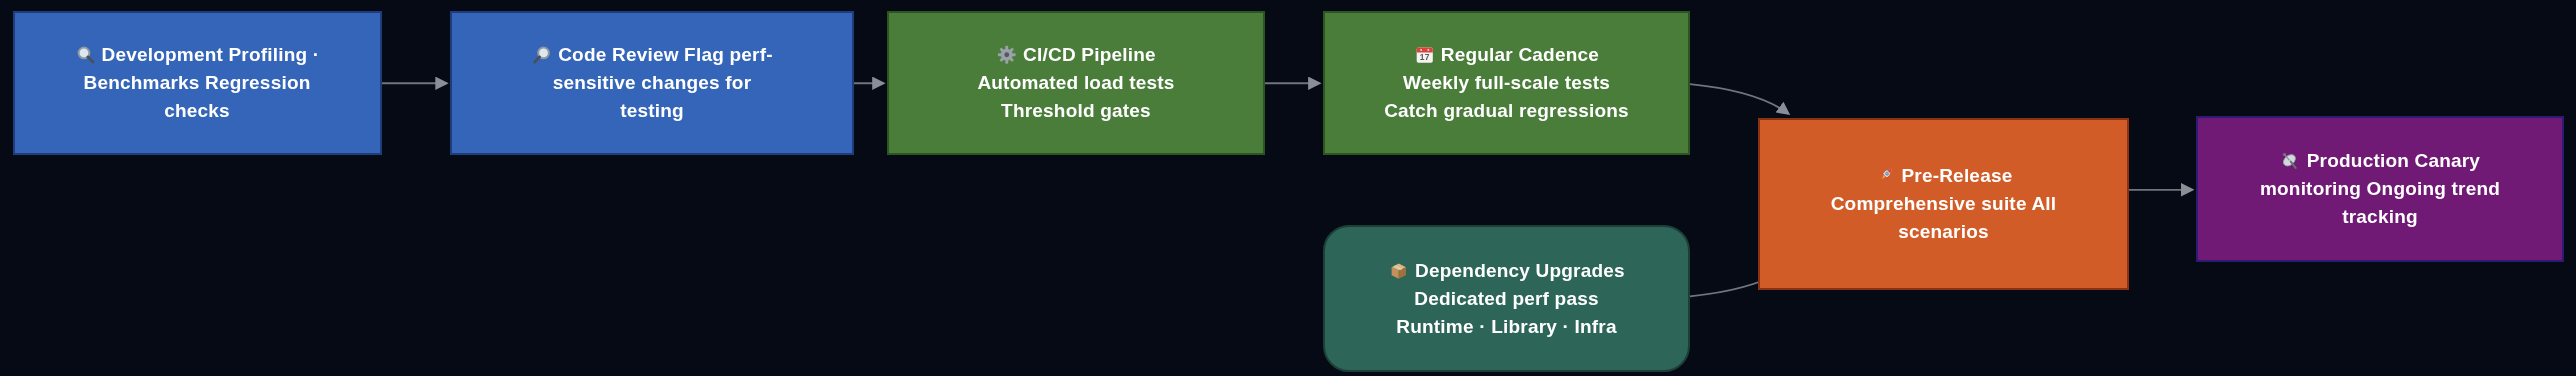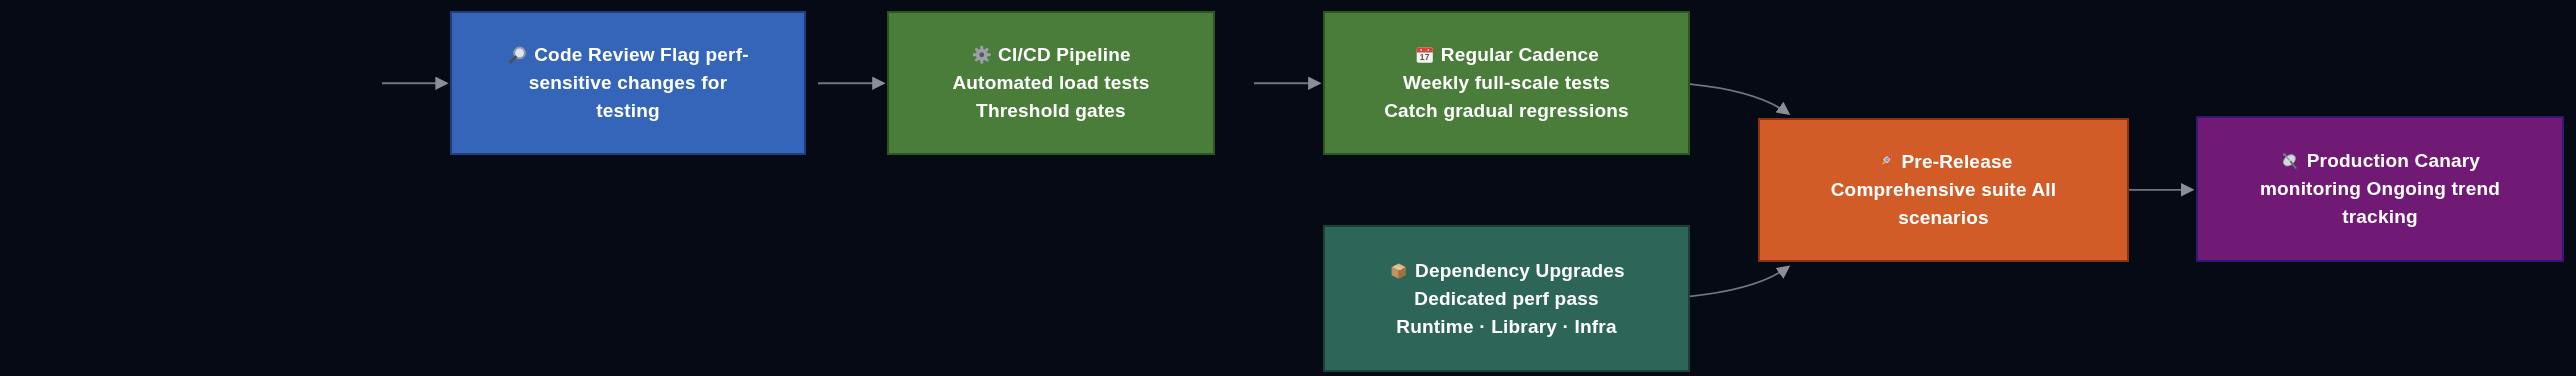--- a/index.html
+++ b/index.html
@@ -56,35 +56,47 @@
     <g fill="none" stroke="#71757c" stroke-width="2">
       <path d="M426,93 H498" marker-end="url(#arrow)"></path>
       <path d="M913,93 H986" marker-end="url(#arrow)"></path>
       <path d="M1400,93 H1473" marker-end="url(#arrow)"></path>
       <path d="M1887,94 C1938,99 1974,110 1997,127" marker-end="url(#arrow)"></path>
       <path d="M1887,331 C1938,326 1974,315 1997,298" marker-end="url(#arrow)"></path>
       <path d="M2377,212 H2448" marker-end="url(#arrow)"></path>
     </g>
   </svg>
 
+  <div class="node n-blue" style="left:12.5px; top:10.7px; width:369px; height:144px;">
+    <div class="label">
+      <span class="icon">
+        <svg viewBox="0 0 24 24">
+          <circle cx="10" cy="10" r="6" fill="#dce7f0" stroke="#8e99a4" stroke-width="2.2"></circle>
+          <line x1="14.5" y1="14.5" x2="20" y2="20" stroke="#4a5058" stroke-width="3.2" stroke-linecap="round"></line>
+        </svg>
+      </span><span class="txt">Development Profiling ·
+Benchmarks Regression
+checks</span>
+    </div>
+  </div>
 
-  <div class="node n-blue" style="left:450px; top:10.7px; width:356px; height:144px;">
+  <div class="node n-blue" style="left:450px; top:10.7px; width:404px; height:144px;">
     <div class="label">
       <span class="icon">
         <svg viewBox="0 0 24 24">
           <circle cx="14" cy="10" r="6" fill="#dce7f0" stroke="#8e99a4" stroke-width="2.2"></circle>
           <line x1="9.5" y1="14.5" x2="4" y2="20" stroke="#4a5058" stroke-width="3.2" stroke-linecap="round"></line>
         </svg>
       </span><span class="txt">Code Review Flag perf-
 sensitive changes for
 testing</span>
     </div>
   </div>
 
-  <div class="node n-green" style="left:887px; top:10.7px; width:328px; height:144px;">
+  <div class="node n-green" style="left:887px; top:10.7px; width:378px; height:144px;">
     <div class="label">
       <span class="icon">
         <svg viewBox="0 0 24 24">
           <g fill="#9ba1a9">
             <rect x="10.4" y="2" width="3.2" height="20" rx="1.2"></rect>
             <rect x="10.4" y="2" width="3.2" height="20" rx="1.2" transform="rotate(45 12 12)"></rect>
             <rect x="10.4" y="2" width="3.2" height="20" rx="1.2" transform="rotate(90 12 12)"></rect>
             <rect x="10.4" y="2" width="3.2" height="20" rx="1.2" transform="rotate(135 12 12)"></rect>
             <circle cx="12" cy="12" r="6.6"></circle>
           </g>
@@ -105,36 +117,36 @@
           <circle cx="8" cy="6.6" r="1" fill="#f4f3f1"></circle>
           <circle cx="16" cy="6.6" r="1" fill="#f4f3f1"></circle>
           <text x="12" y="18.4" font-size="9.5" font-weight="bold" fill="#5a5a5a" text-anchor="middle" font-family="Liberation Sans, sans-serif">17</text>
         </svg>
       </span><span class="txt">Regular Cadence
 Weekly full-scale tests
 Catch gradual regressions</span>
     </div>
   </div>
 
-  <div class="node n-teal" style="left:1323px; top:225px; width:367px; height:147px;">
+  <div class="node n-teal" style="left:1323px; top:225px; width:367px; height:147px;border-radius:26px;">
     <div class="label">
       <span class="icon">
         <svg viewBox="0 0 24 24">
           <polygon points="4,8 12,4 20,8 12,12" fill="#dcb887"></polygon>
           <polygon points="4,8 12,12 12,21 4,17" fill="#c2925c"></polygon>
           <polygon points="20,8 12,12 12,21 20,17" fill="#a0713b"></polygon>
           <polygon points="8,6 16,10 14.5,10.8 6.5,6.8" fill="#e9d6b4"></polygon>
         </svg>
       </span><span class="txt">Dependency Upgrades
 Dedicated perf pass
 Runtime · Library · Infra</span>
     </div>
   </div>
 
-  <div class="node n-orange" style="left:1758px; top:118px; width:371px; height:144px;">
+  <div class="node n-orange" style="left:1758px; top:118px; width:371px; height:172px;">
     <div class="label">
       <span class="icon">
         <svg viewBox="0 0 24 24">
           <g transform="rotate(45 12 11)">
             <path d="M12 1.5 C14.6 4.2 15.2 8.8 15.2 12 L8.8 12 C8.8 8.8 9.4 4.2 12 1.5 Z" fill="#e9e9ef"></path>
             <path d="M12 1.5 C13.4 3 14.2 4.6 14.6 6.2 L9.4 6.2 C9.8 4.6 10.6 3 12 1.5 Z" fill="#d9453c"></path>
             <circle cx="12" cy="9" r="1.8" fill="#7fb3d8" stroke="#5a7f9c" stroke-width="0.8"></circle>
             <path d="M8.8 9.5 L6.2 14 L8.8 12.8 Z" fill="#d9453c"></path>
             <path d="M15.2 9.5 L17.8 14 L15.2 12.8 Z" fill="#d9453c"></path>
             <path d="M10.6 12.4 L12 17.5 L13.4 12.4 Z" fill="#f2a43c"></path>

